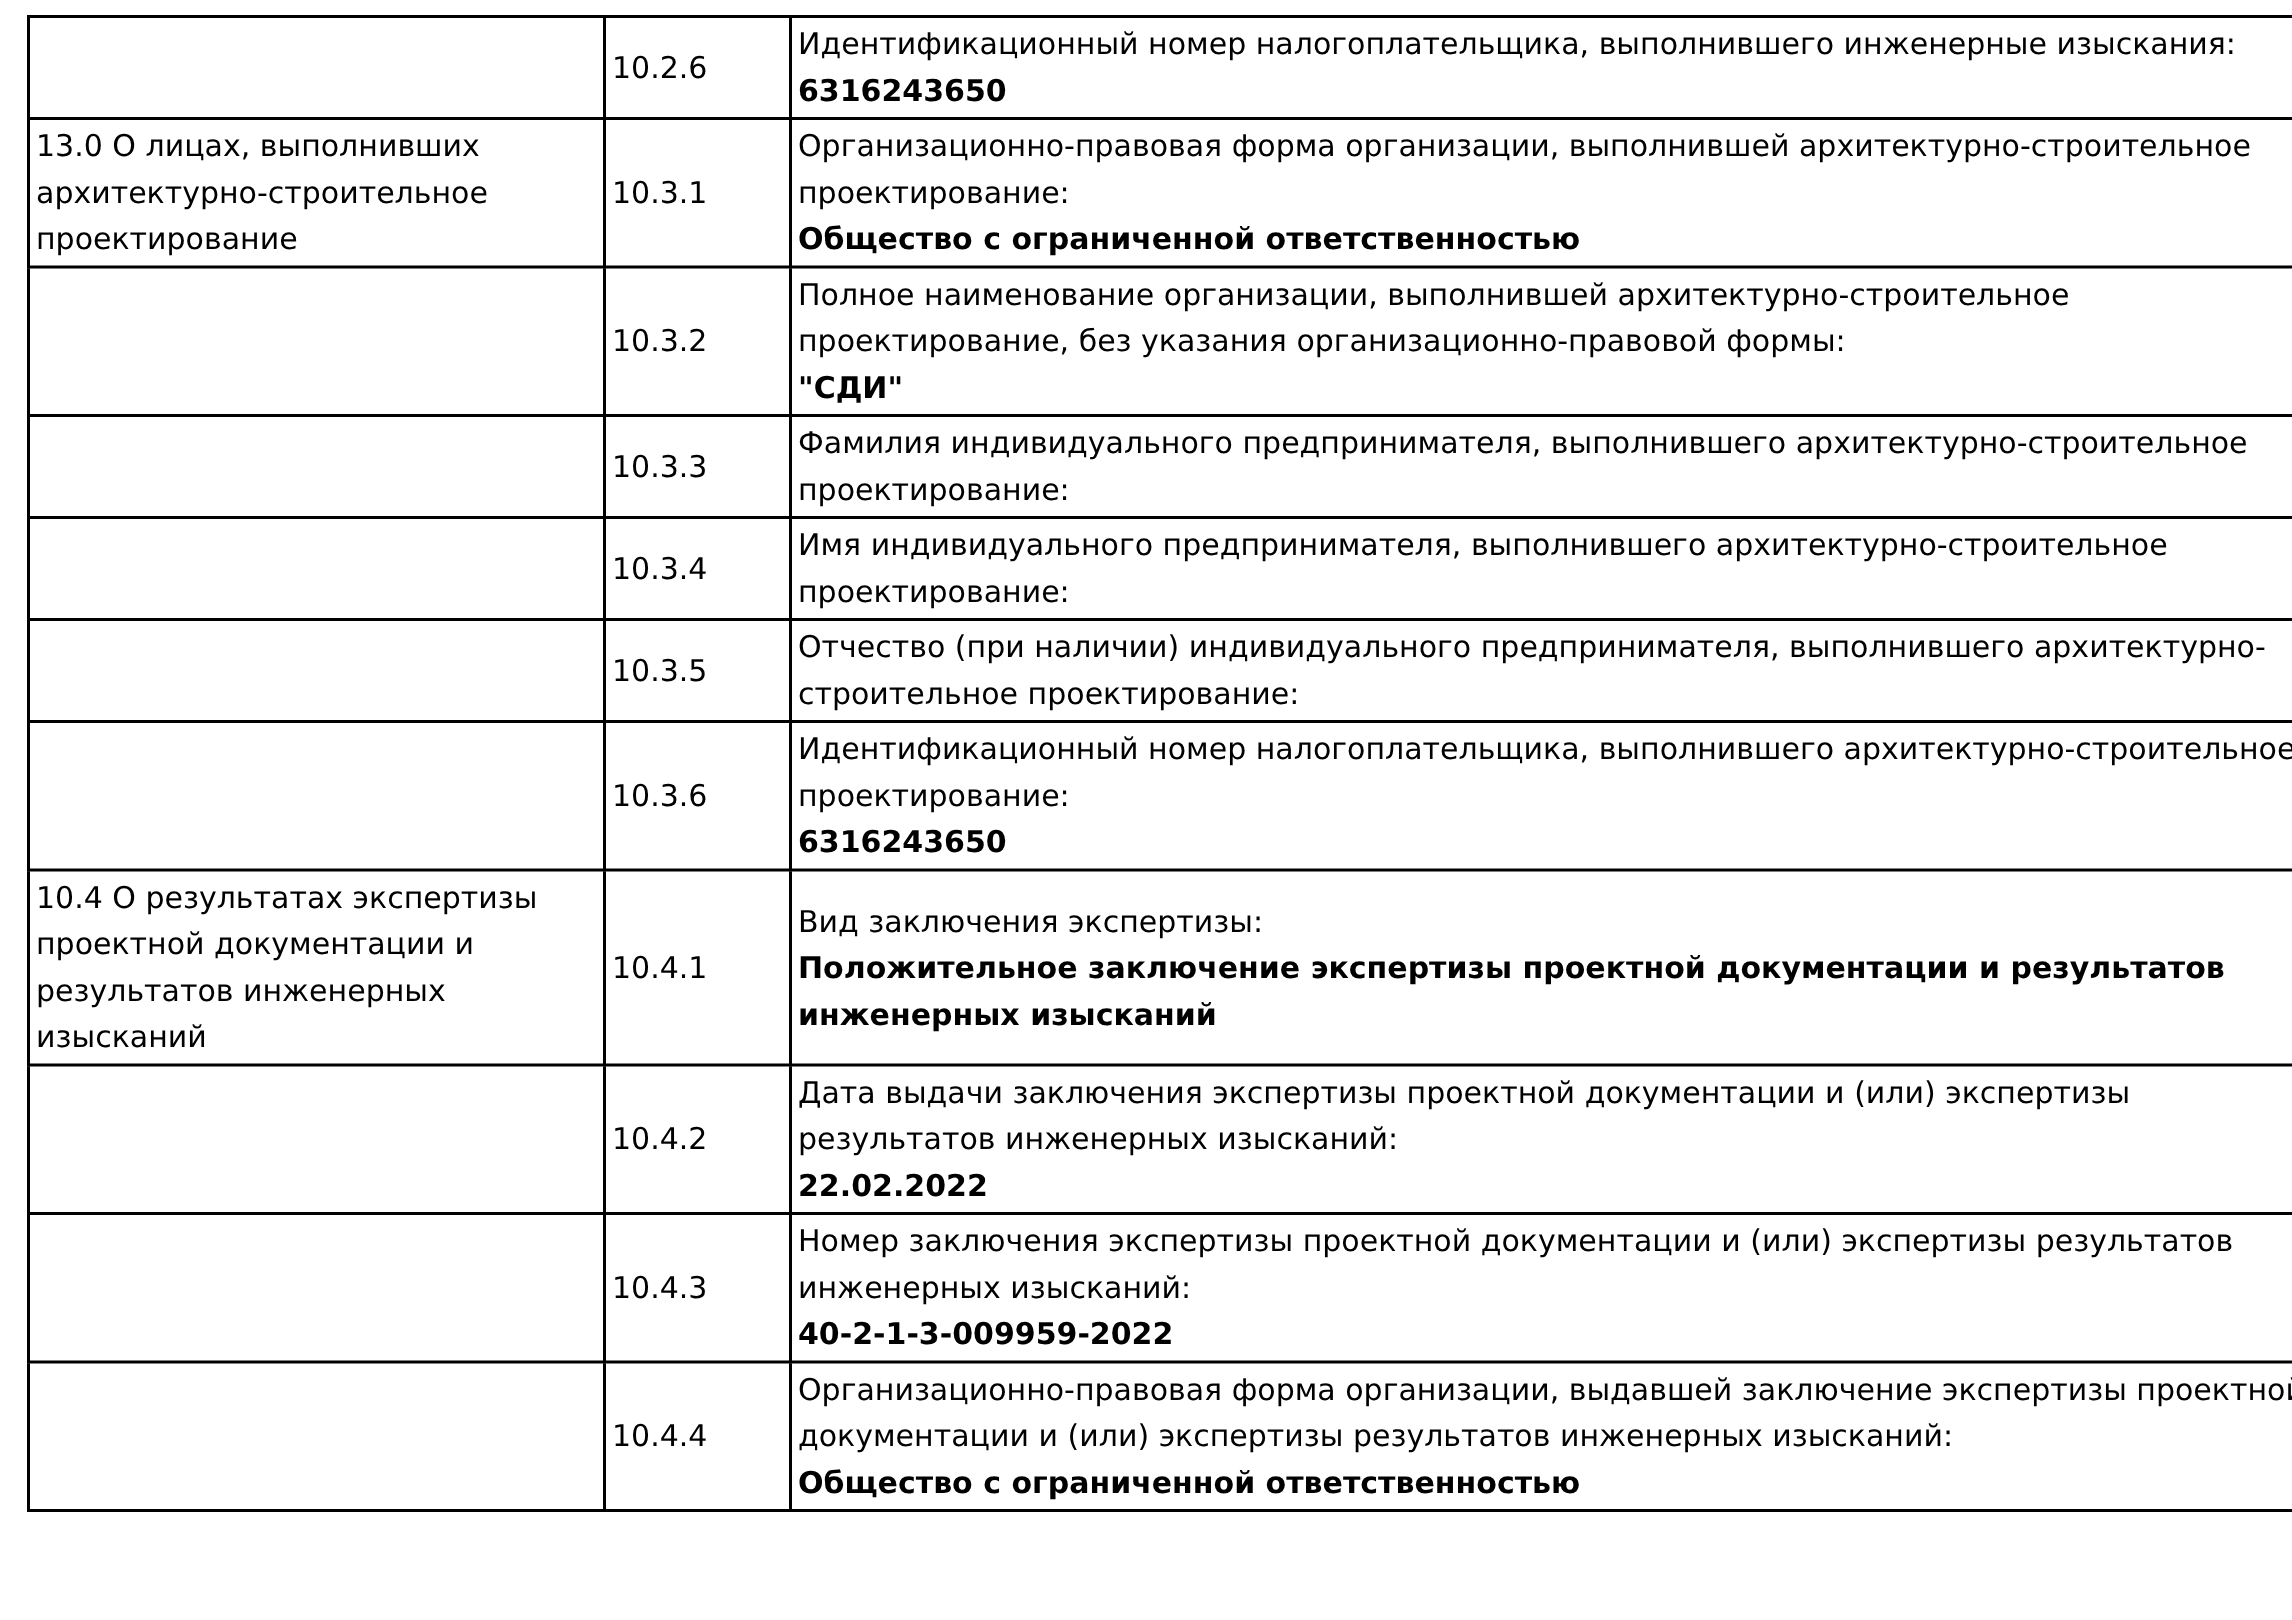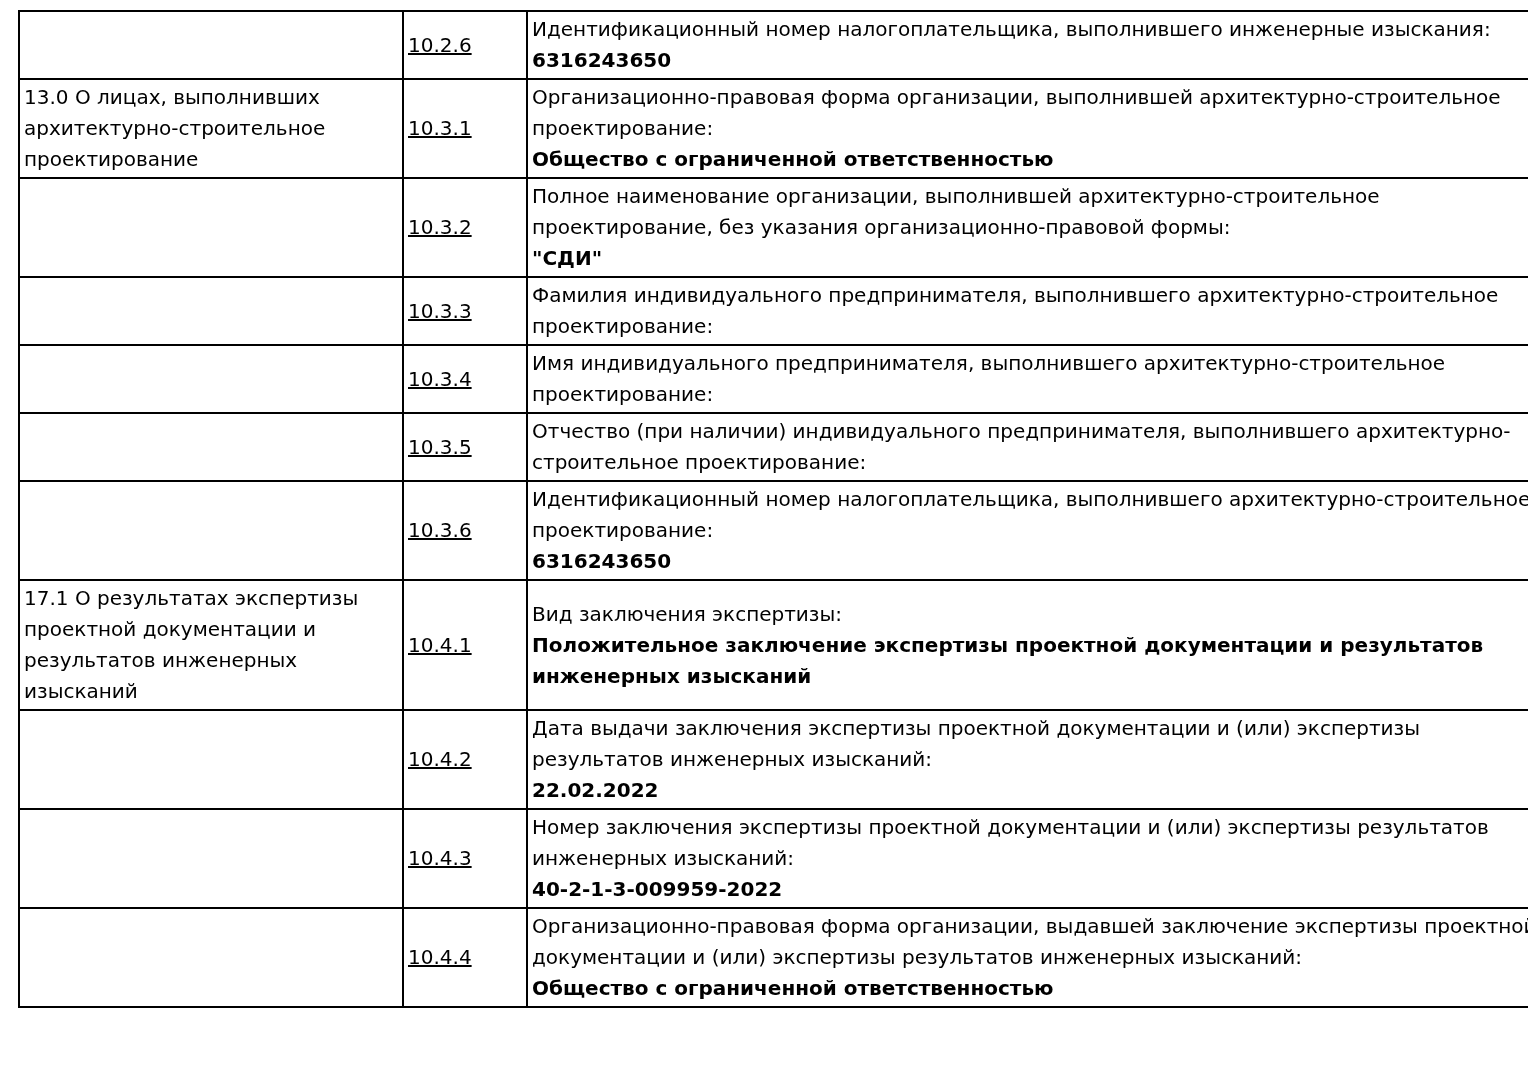--- a/index.html
+++ b/index.html
@@ -27,21 +27,21 @@
   }
   table.doc-table td {
     border: 2px solid #000000;
     vertical-align: middle;
     line-height: 31px;
     padding: 2px 6px 2px 4px;
     overflow: hidden;
     word-wrap: break-word;
   }
   td.col-section   { width: 372px; vertical-align: middle; }
-  td.col-number    { width: 112px; padding-left: 10px; text-decoration: underline; }
+  td.col-number    { width: 112px; padding-left: 10px; }
   td.col-content   { width: 1010px; }
   .item-value { font-weight: bold; }
   .item-label { font-weight: normal; }
 </style>
 </head>
 <body>
 
 <div class="page">
   <table class="doc-table">
     <tbody>
@@ -92,21 +92,21 @@
         </tr>
         <tr>
           <td class="col-section"></td>
           <td class="col-number">10.3.6</td>
           <td class="col-content">
             <div class="item-label">Идентификационный номер налогоплательщика, выполнившего архитектурно-строительное проектирование:</div>
             <div class="item-value">6316243650</div>
           </td>
         </tr>
         <tr>
-          <td class="col-section">17.1 О результатах экспертизы проектной документации и результатов инженерных изысканий</td>
+          <td class="col-section">10.4 О результатах экспертизы проектной документации и результатов инженерных изысканий</td>
           <td class="col-number">10.4.1</td>
           <td class="col-content">
             <div class="item-label">Вид заключения экспертизы:</div>
             <div class="item-value">Положительное заключение экспертизы проектной документации и результатов инженерных изысканий</div>
           </td>
         </tr>
         <tr>
           <td class="col-section"></td>
           <td class="col-number">10.4.2</td>
           <td class="col-content">

